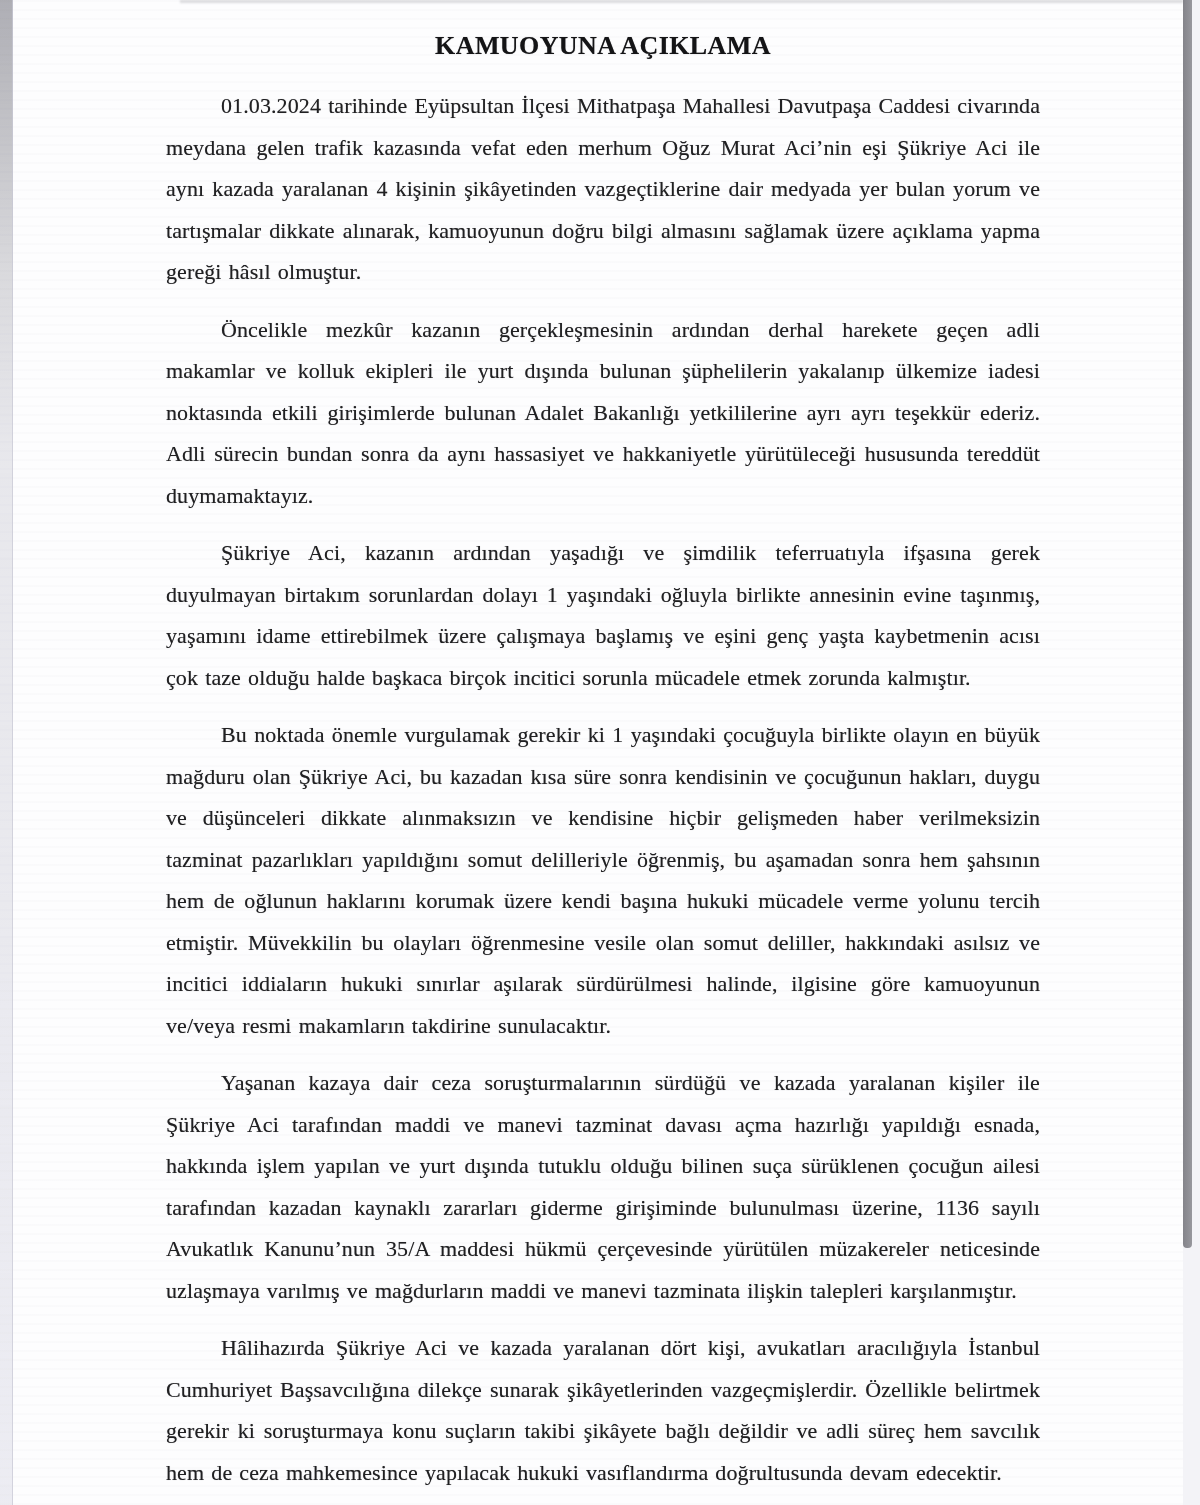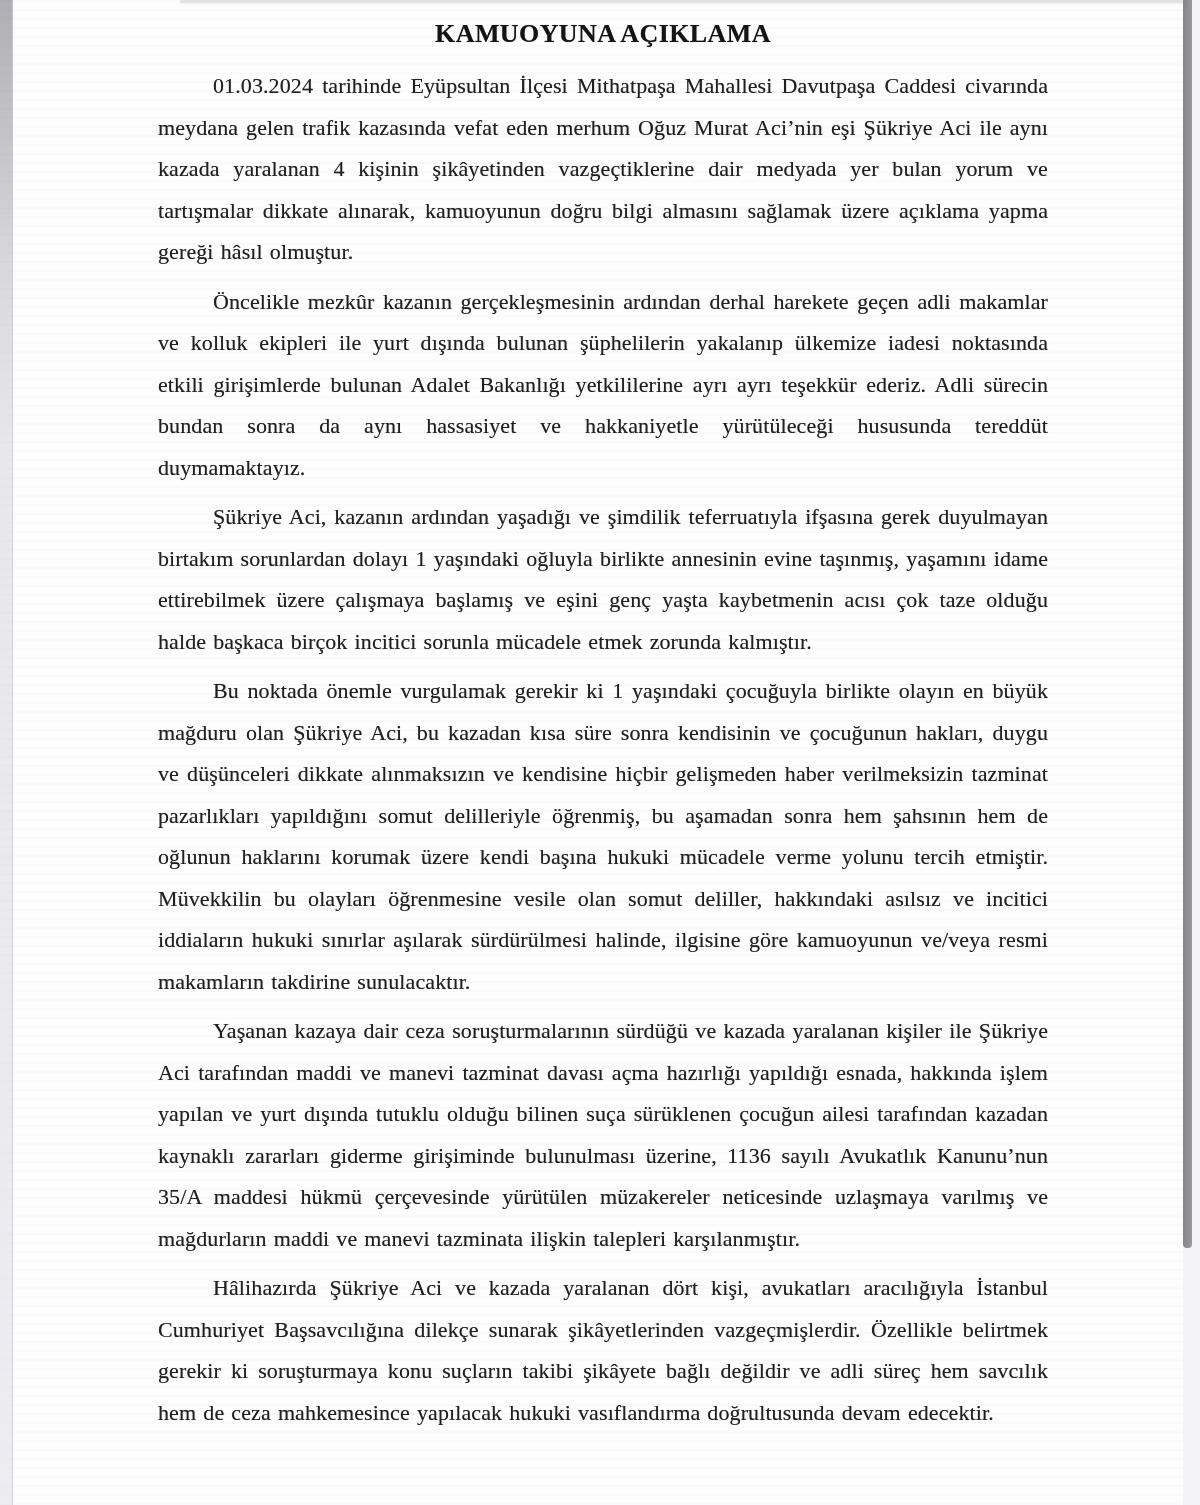--- a/index.html
+++ b/index.html
@@ -53,33 +53,33 @@
 
   .content {
     position: absolute;
     left: 150px;
     top: 12px;
     width: 906px;
     color: #1d1d1f;
   }
 
   .doc-title {
-    margin: 0;
+    margin: 12px;
     padding: 0 0 1px 0;
     font-size: 26px;
     line-height: 44px;
     font-weight: bold;
     text-align: center;
     letter-spacing: 0.4px;
     color: #141416;
     text-shadow: 0 0 0.7px rgba(20,20,22,0.55);
   }
 
   .doc-paragraph {
-    margin: 8px;
+    margin: 16px;
     font-size: 22px;
     line-height: 41.5px;
     text-align: justify;
     text-indent: 55px;
     letter-spacing: 0.1px;
     word-spacing: 1.5px;
     color: #202022;
     text-shadow: 0 0 0.7px rgba(25,25,28,0.45);
   }
 </style>

